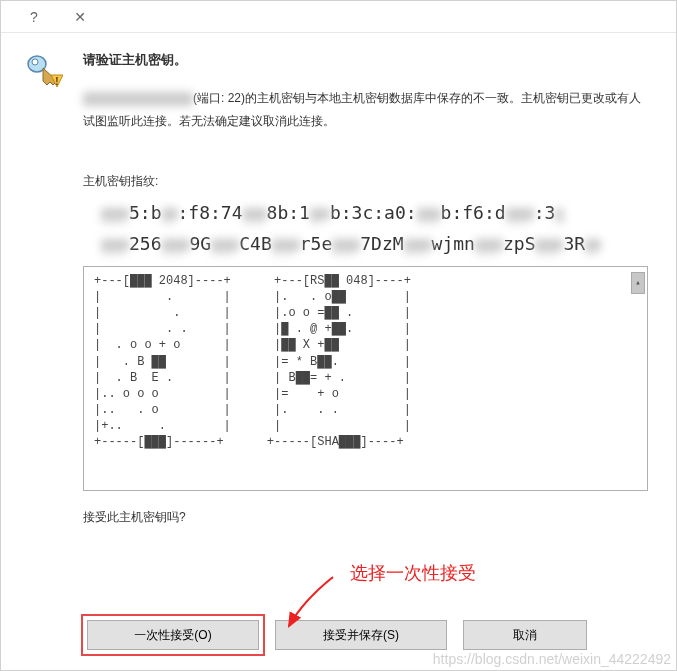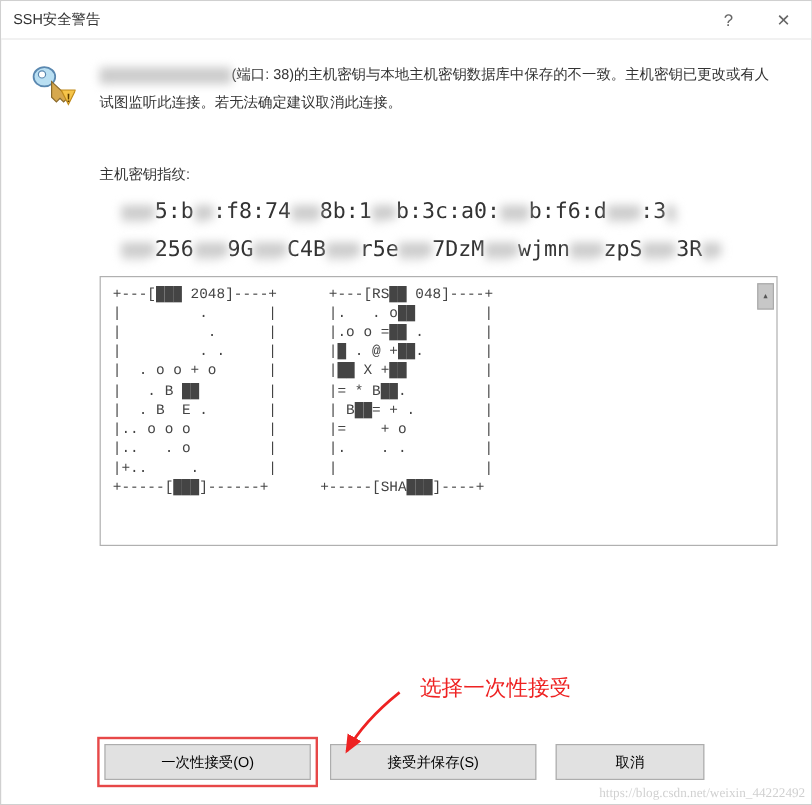--- a/index.html
+++ b/index.html
@@ -102,52 +102,52 @@
     font-family: inherit;
     cursor: pointer;
     display:flex; align-items:center; justify-content:center;
   }
   .btn-wide { width: 172px; }
   .btn-narrow { width: 124px; }
   .btn.highlight { outline: 2px solid #e74848; outline-offset: 4px; }
   .watermark {
     position: absolute;
     right: 6px; bottom: 4px;
-    font-size: 11px;
+    font-size: 14px;
     color: rgba(120,120,120,0.35);
-    font-family: Liberation Serif, serif;
+    font-family: Liberation Sans, sans-serif;
   }
 </style>
 </head>
 <body>
 
 <div class="window">
   <div class="titlebar">
-    <span class="titlebar-title">SSH安全警告</span>
     <div class="titlebar-btn">?</div>
     <div class="titlebar-btn">✕</div>
   </div>
 
   <div class="content">
     <div class="icon-col">
       <div class="key-icon">
         <svg viewBox="0 0 40 40" width="40" height="40">
           <ellipse cx="14" cy="13" rx="9" ry="8" fill="#b9dff2" stroke="#5a88b0" stroke-width="1.5"></ellipse>
           <path d="M20 17 L34 30 L30 34 L27 31 L24 34 L20 30 Z" fill="#d6a84e" stroke="#8a6a2d" stroke-width="1"></path>
           <circle cx="12" cy="11" r="3" fill="#fff" stroke="#5a88b0"></circle>
           <polygon points="28,24 40,24 34,36" fill="#f6c54a" stroke="#c08a1a" stroke-width="1"></polygon>
           <text x="34" y="34" font-size="10" text-anchor="middle" fill="#5a3a00" font-weight="bold">!</text>
         </svg>
       </div>
     </div>
 
     <div class="text-col">
+      <div class="heading">请验证主机密钥。</div>
 
       <div class="body-text">
-        <span class="fp-blur" style="width:110px;height:14px;">x</span><span>(端口: 38)的主机密钥与本地主机密钥数据库中保存的不一致。主机密钥已更改或有人试图监听此连接。若无法确定建议取消此连接。</span>
+        <span class="fp-blur" style="width:110px;height:14px;">x</span><span>(端口: 22)的主机密钥与本地主机密钥数据库中保存的不一致。主机密钥已更改或有人试图监听此连接。若无法确定建议取消此连接。</span>
       </div>
 
       <div class="label">主机密钥指纹:</div>
       <div class="fingerprint-line">
         <span class="fp-blur" style="width:28px;height:12px;">xx</span>5:b<span class="fp-blur" style="width:16px;height:12px;">x</span>:f8:74<span class="fp-blur" style="width:24px;height:12px;">xx</span>8b:1<span class="fp-blur" style="width:20px;height:12px;">x</span>b:3c:a0:<span class="fp-blur" style="width:24px;height:12px;">xx</span>b:f6:d<span class="fp-blur" style="width:28px;height:12px;">xx</span>:3<span class="fp-blur" style="width:8px;height:12px;">x</span>
       </div>
       <div class="fingerprint-line">
         <span class="fp-blur" style="width:28px;height:12px;">xx</span>256<span class="fp-blur" style="width:28px;height:12px;">xx</span>9G<span class="fp-blur" style="width:28px;height:12px;">xx</span>C4B<span class="fp-blur" style="width:28px;height:12px;">xx</span>r5e<span class="fp-blur" style="width:28px;height:12px;">xx</span>7DzM<span class="fp-blur" style="width:28px;height:12px;">xx</span>wjmn<span class="fp-blur" style="width:28px;height:12px;">xx</span>zpS<span class="fp-blur" style="width:28px;height:12px;">xx</span>3R<span class="fp-blur" style="width:16px;height:12px;">x</span>
       </div>
 
@@ -156,20 +156,21 @@
 |          .      |      |.o o =██ .       |
 |         . .     |      |█ . @ +██.       |
 |  . o o + o      |      |██ X +██         |
 |   . B ██        |      |= * B██.         |
 |  . B  E .       |      | B██= + .        |
 |.. o o o         |      |=    + o         |
 |..   . o         |      |.    . .         |
 |+..     .        |      |                 |
 +-----[███]------+      +-----[SHA███]----+</span><div class="art-scroll">▴</div></div>
 
+      <div class="question">接受此主机密钥吗?</div>
     </div>
   </div>
 
   <div class="buttons">
     <button class="btn btn-wide highlight">一次性接受(O)</button>
     <button class="btn btn-wide">接受并保存(S)</button>
     <button class="btn btn-narrow">取消</button>
   </div>
 </div>
 

